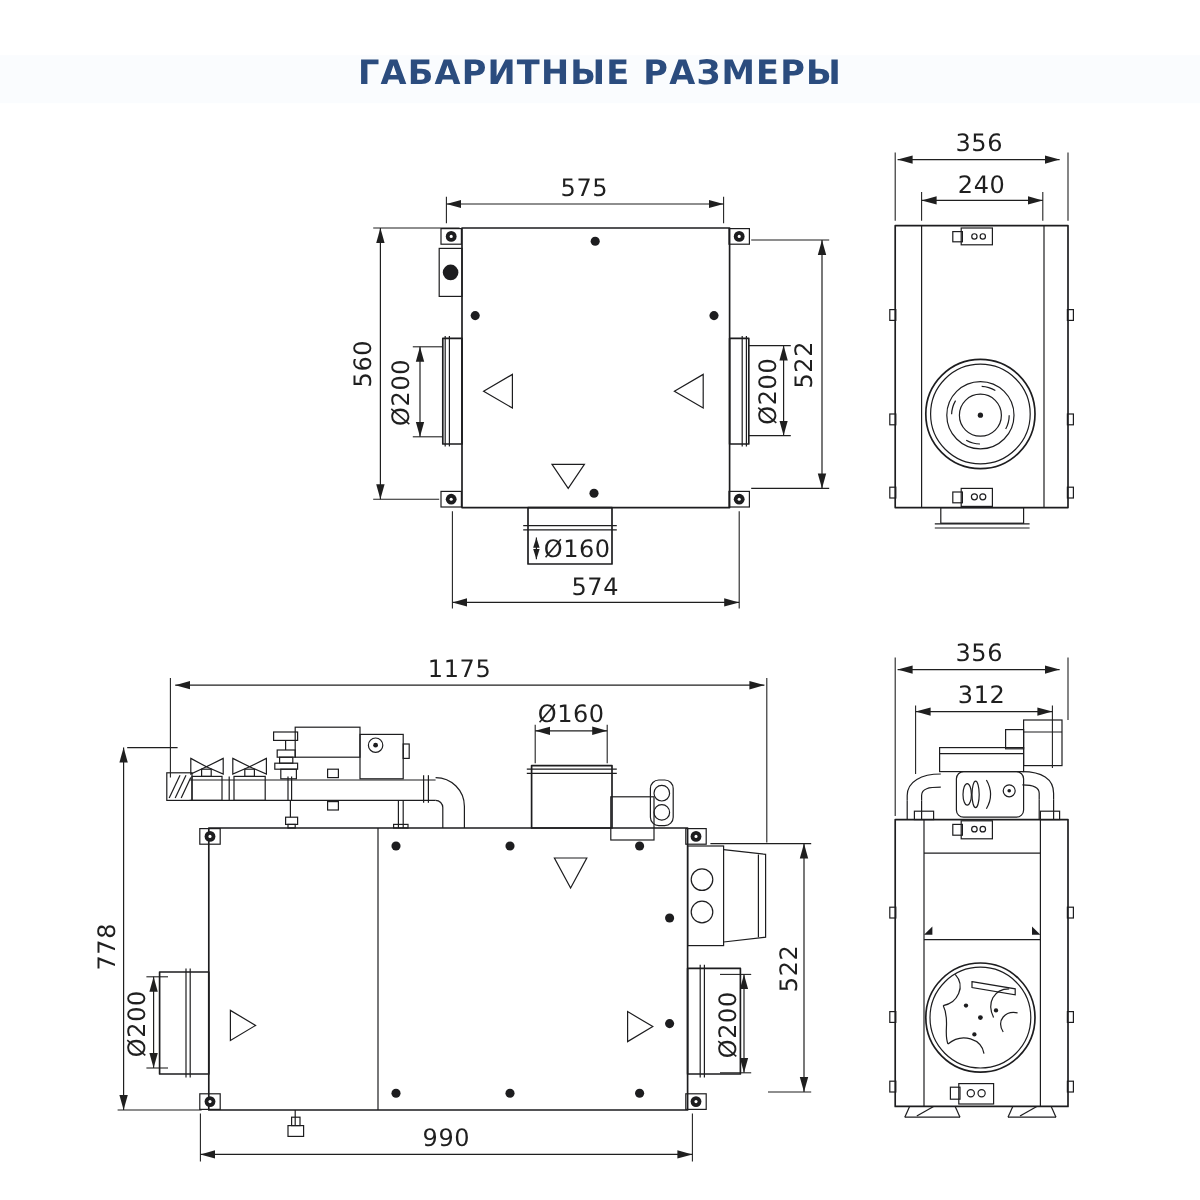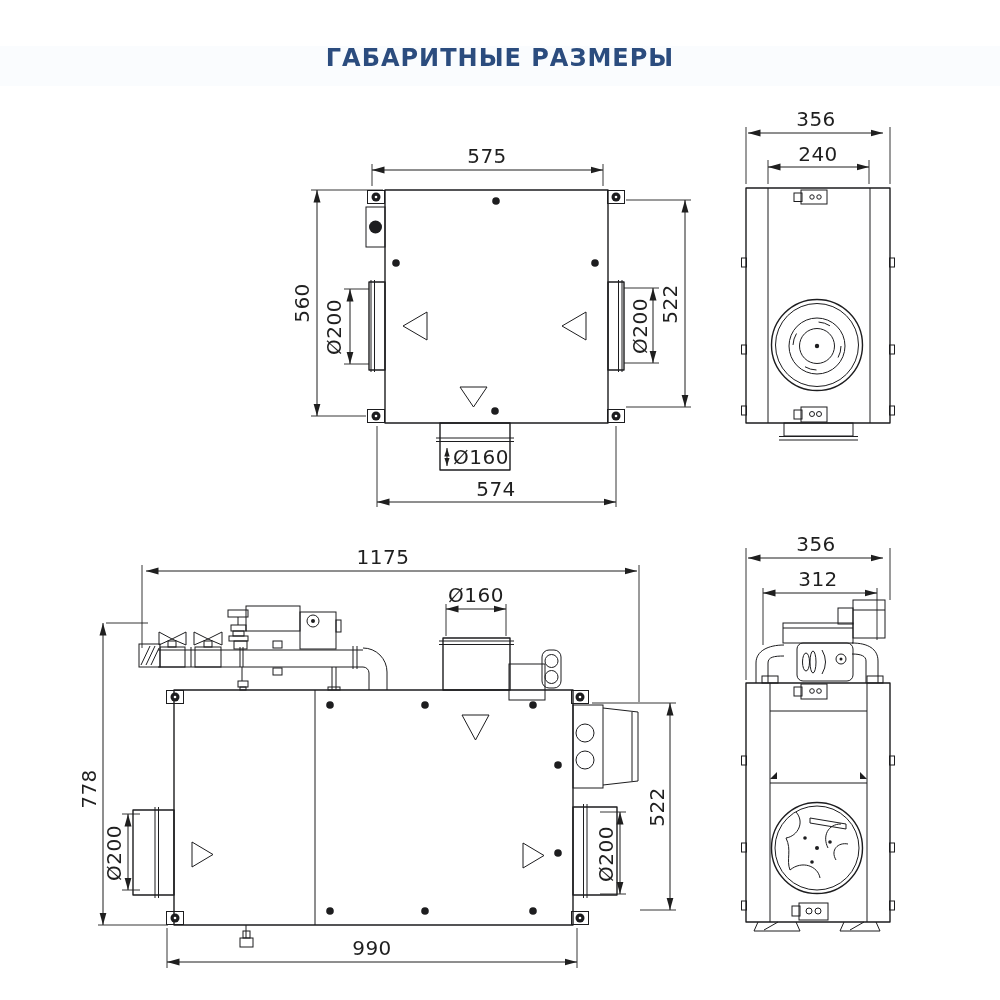--- a/index.html
+++ b/index.html
@@ -1,20 +1,20 @@
 <!DOCTYPE html>
 <html><head>
 <meta charset="utf-8">
 <style>
   html,body{margin:0;padding:0;background:#fff;}
   .stage{position:relative;width:1000px;height:1000px;background:#ffffff;overflow:hidden;
          font-family:"DejaVu Sans",sans-serif;}
   .tint{position:absolute;left:0;top:46px;width:1000px;height:40px;background:#fafcfe;}
   .title{position:absolute;left:0;top:44px;width:1000px;text-align:center;
-         font-size:24px;font-weight:600;letter-spacing:1px;color:#2b4c7e;}
+         font-size:28px;font-weight:600;letter-spacing:1px;color:#2b4c7e;}
   svg{position:absolute;left:0;top:0;}
   .o {fill:none;stroke:#1d1d1f;stroke-width:1.4;stroke-linejoin:round;}
   .t {fill:none;stroke:#1d1d1f;stroke-width:1;}
   .d {fill:none;stroke:#1f1f1f;stroke-width:1;}
   .x {fill:none;stroke:#1f1f1f;stroke-width:0.9;}
   .f {fill:#1d1d1f;stroke:none;}
   .w {fill:#ffffff;stroke:none;}
   text.dim{font-family:"DejaVu Sans",sans-serif;font-size:20px;fill:#1f1f1f;letter-spacing:0.5px;}
 </style>
 </head>

